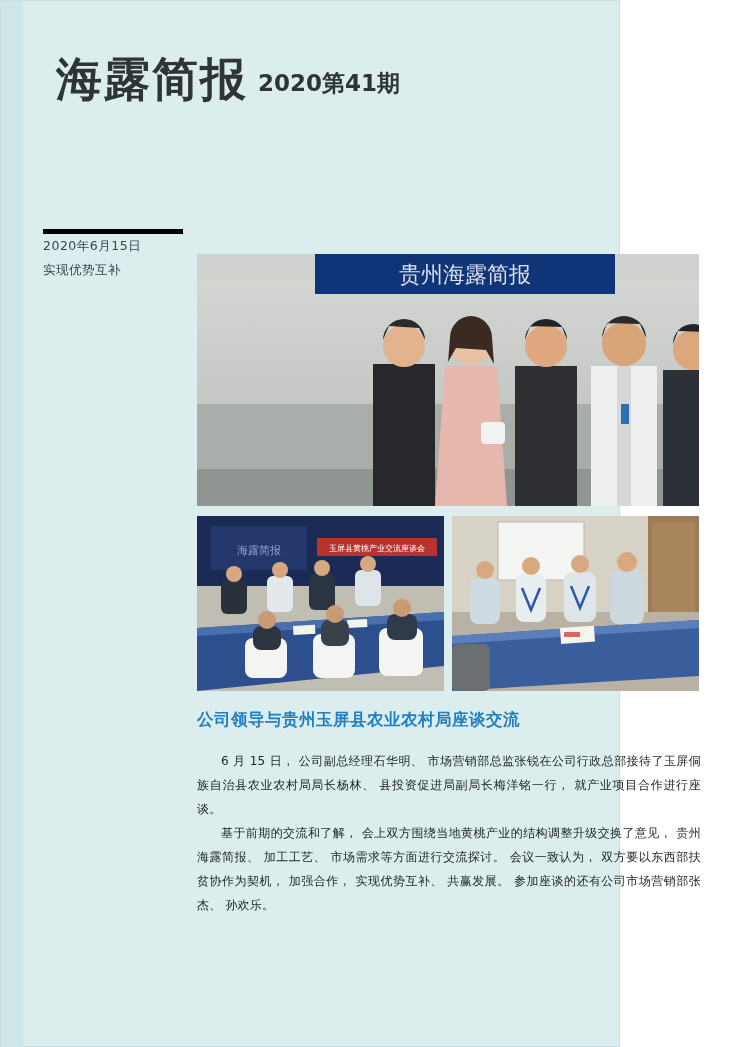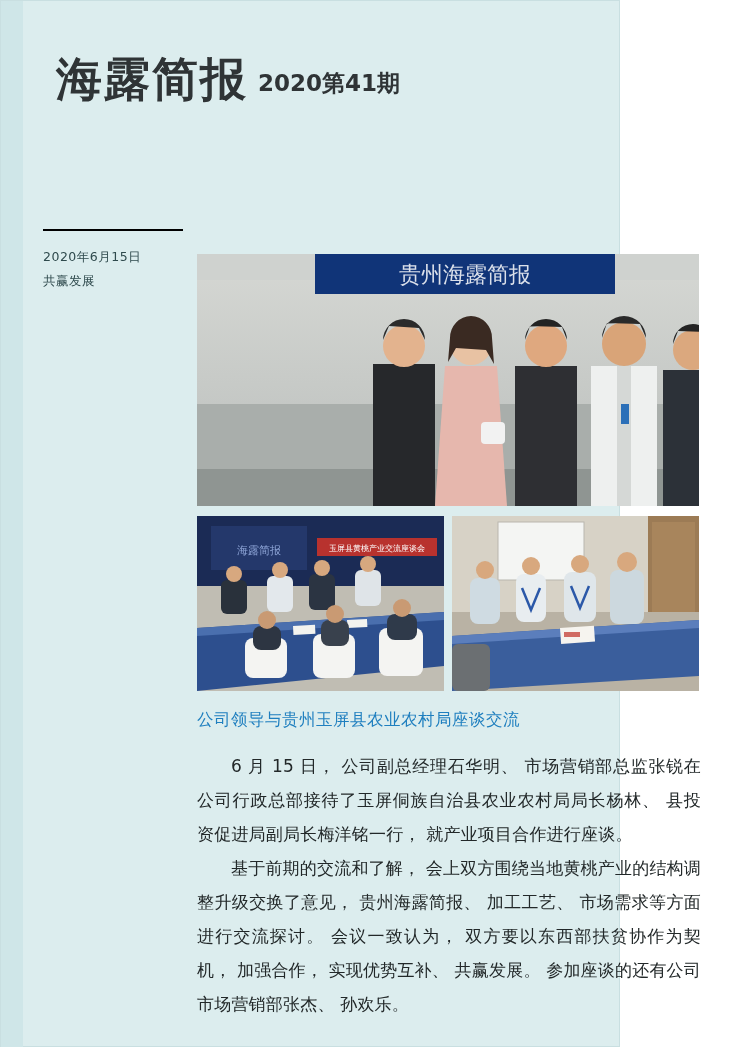--- a/index.html
+++ b/index.html
@@ -53,22 +53,21 @@
     margin-left: 10px;
     padding-bottom: 3px;
     letter-spacing: 0px;
     text-align: right;
   }
   .meta {
     position: absolute;
     left: 42px;
     top: 228px;
     width: 140px;
-    border-top: 2px solid #000000;
-    padding-top: 14px;
+    border-top: 5px solid #000000;
   }
   .meta div {
     font-size: 12.5px;
     color: #2f4a4d;
     line-height: 1.9;
     letter-spacing: 0.5px;
   }
   
   .photo-main {
     position: absolute;
@@ -98,31 +97,31 @@
     background: #6b7e84;
   }
   .photo svg { display: block; }
 
   .headline {
     position: absolute;
     left: 196px;
     top: 708px;
     width: 504px;
     font-size: 16.5px;
-    font-weight: normal;
+    font-weight: bold;
     color: #1f7fbf;
     letter-spacing: 0.5px;
   }
   .body-text {
     position: absolute;
     left: 196px;
     top: 748px;
     width: 504px;
     color: #222829;
-    font-size: 17px;
+    font-size: 12px;
     line-height: 2.0;
     text-align: justify;
     letter-spacing: 0.2px;
   }
   .body-text p {
     margin: 0 0 0 0;
     text-indent: 2em;
   }
 </style>
 </head>
@@ -132,21 +131,21 @@
 
   <div class="left-bar"></div>
 
   <div class="masthead">
     <div class="masthead-title">海露简报</div>
     <div class="masthead-issue">2020第41期</div>
   </div>
 
   <div class="meta">
     <div>2020年6月15日</div>
-    <div>共赢发展</div>
+    <div>实现优势互补</div>
   </div>
 
   <div class="photo photo-main">
     <svg width="502" height="252" viewBox="0 0 502 252" xmlns="http://www.w3.org/2000/svg">
       <defs>
         <linearGradient id="wallg" x1="0" y1="0" x2="0" y2="1">
           <stop offset="0%" stop-color="#d6d8d4"></stop>
           <stop offset="100%" stop-color="#b9bdbb"></stop>
         </linearGradient>
       </defs>

